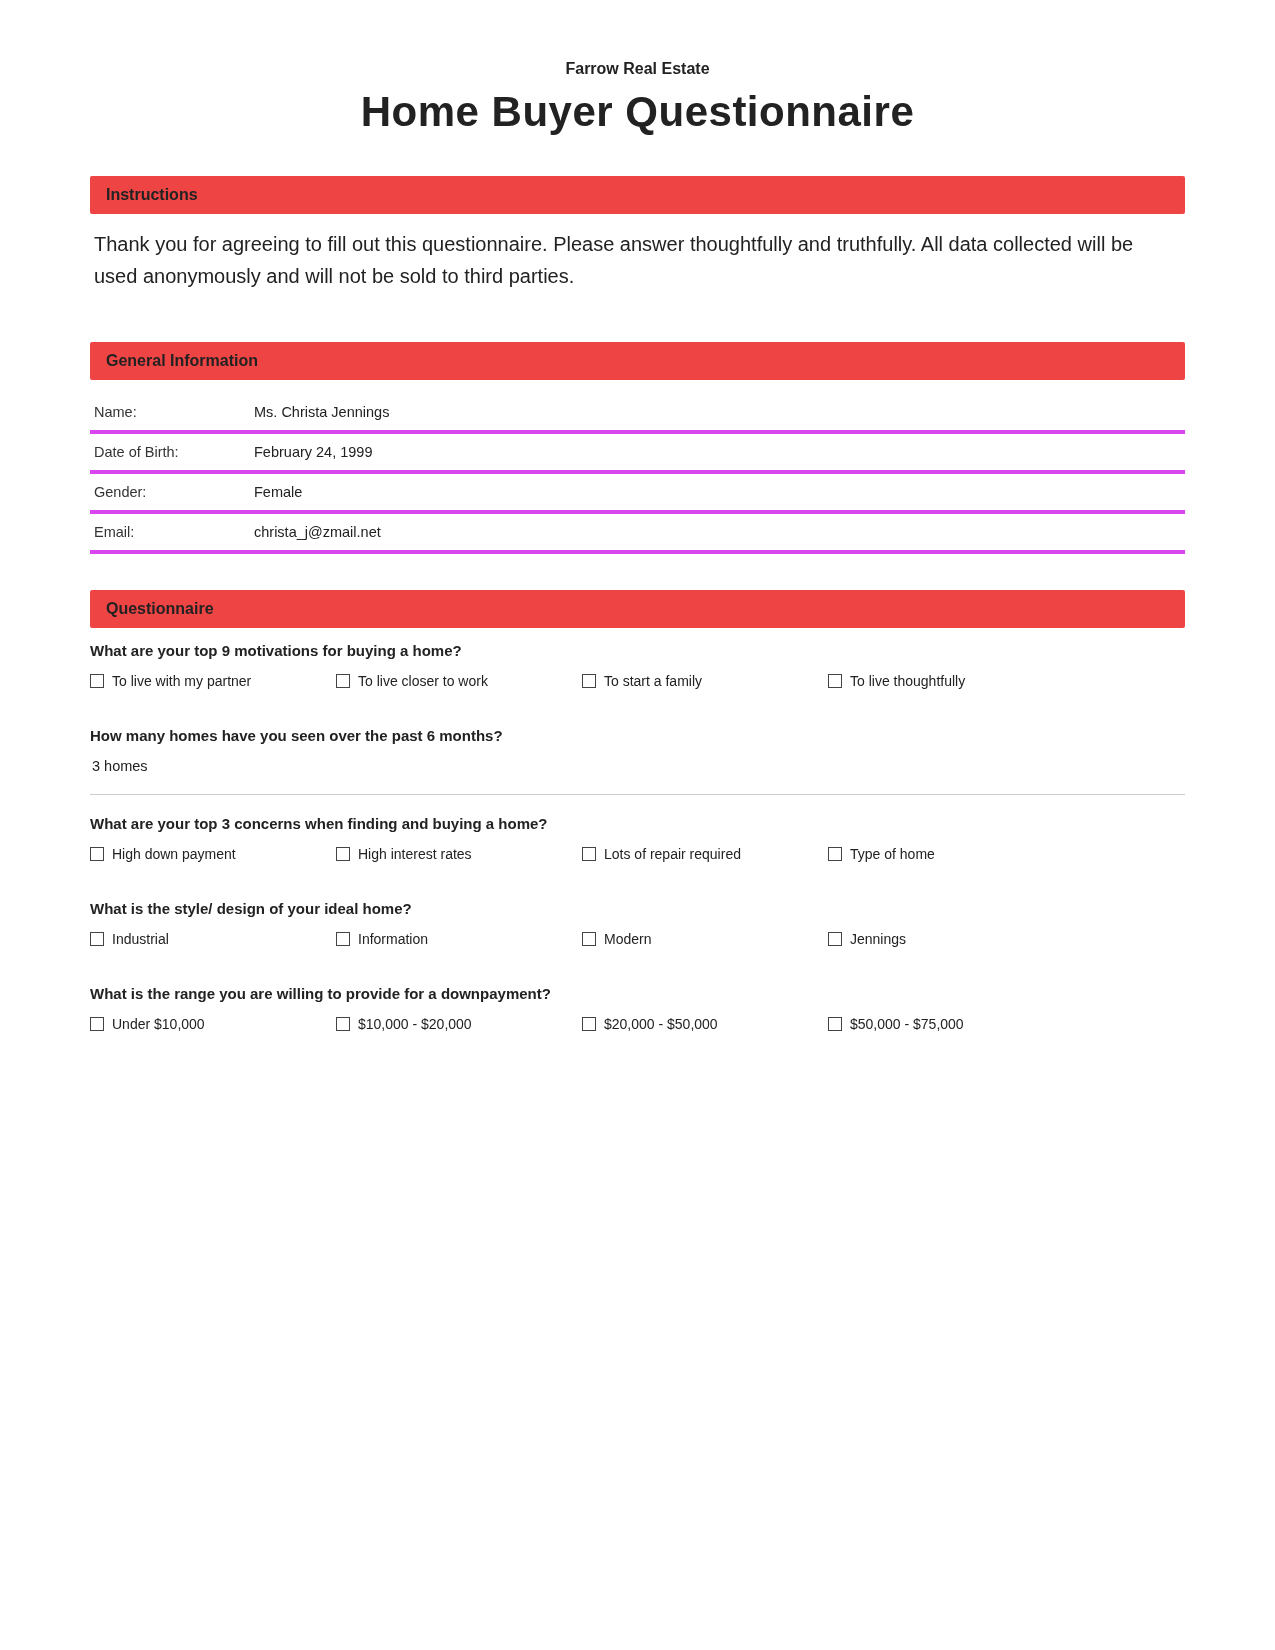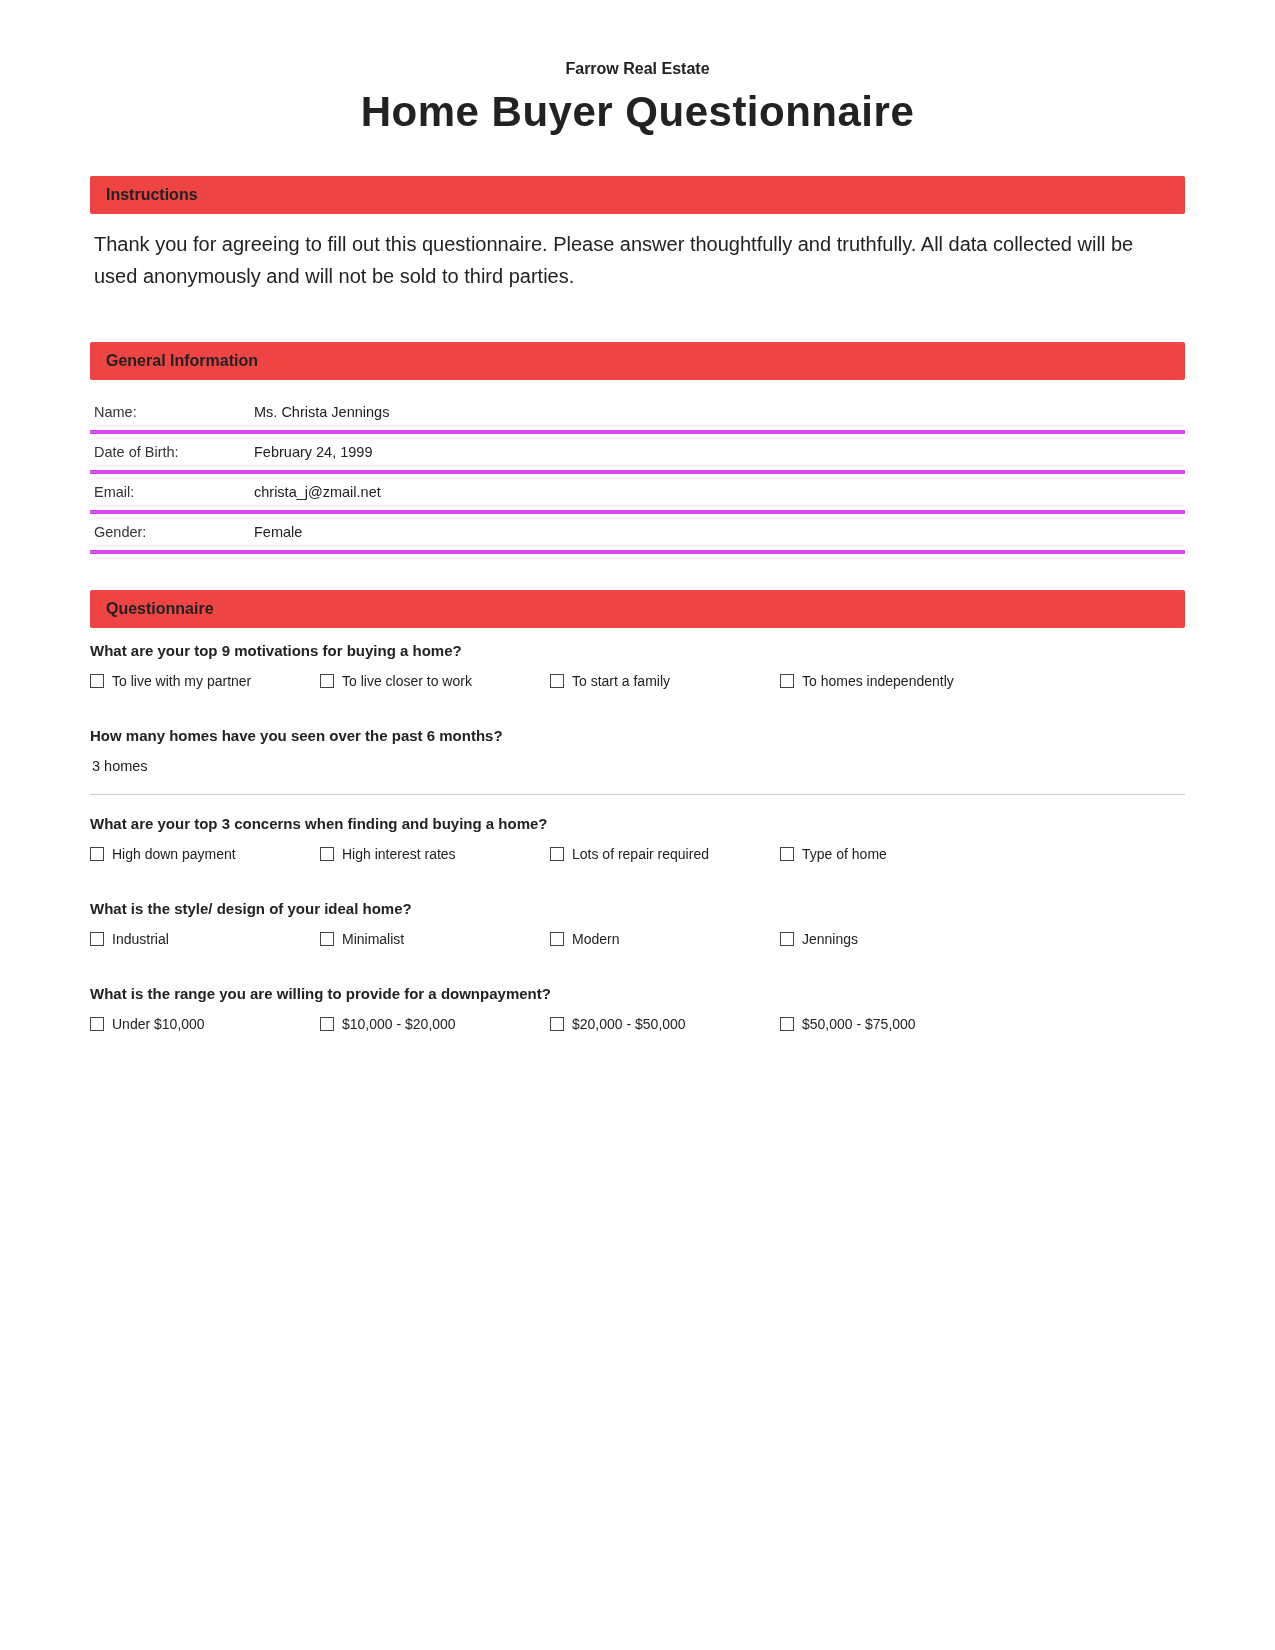--- a/index.html
+++ b/index.html
@@ -87,21 +87,21 @@
 
     .question-text {
       font-weight: bold;
       font-size: 15px;
       margin-bottom: 14px;
     }
 
     .checkbox-row {
       display: flex;
       flex-direction: row;
-      gap: 0;
+      gap: 16px;
       align-items: center;
     }
 
     .checkbox-item {
       display: flex;
       align-items: center;
       font-size: 14px;
       margin-right: 30px;
       min-width: 200px;
     }
@@ -138,27 +138,27 @@
 
   <div class="info-row">
     <span class="info-label">Name:</span>
     <span class="info-value">Ms. Christa Jennings</span>
   </div>
   <div class="info-row">
     <span class="info-label">Date of Birth:</span>
     <span class="info-value">February 24, 1999</span>
   </div>
   <div class="info-row">
+    <span class="info-label">Gender:</span>
+    <span class="info-value">Female</span>
+  </div>
+  <div class="info-row">
     <span class="info-label">Email:</span>
     <span class="info-value">christa_j@zmail.net</span>
   </div>
-  <div class="info-row">
-    <span class="info-label">Gender:</span>
-    <span class="info-value">Female</span>
-  </div>
 </div>
 
 <div class="questionnaire-section">
   <div class="section-header">Questionnaire</div>
 
   <div class="question-block">
     <div class="question-text">What are your top 9 motivations for buying a home?</div>
     <div class="checkbox-row">
       <label class="checkbox-item">
         <span class="checkbox-box"></span>
@@ -167,21 +167,21 @@
       <label class="checkbox-item">
         <span class="checkbox-box"></span>
         <span>To live closer to work</span>
       </label>
       <label class="checkbox-item">
         <span class="checkbox-box"></span>
         <span>To start a family</span>
       </label>
       <label class="checkbox-item">
         <span class="checkbox-box"></span>
-        <span>To homes independently</span>
+        <span>To live thoughtfully</span>
       </label>
     </div>
   </div>
 
   <div class="question-block bordered">
     <div class="question-text">How many homes have you seen over the past 6 months?</div>
     <div class="answer-text">3 homes</div>
   </div>
 
   <div class="question-block">
@@ -208,21 +208,21 @@
 
   <div class="question-block">
     <div class="question-text">What is the style/ design of your ideal home?</div>
     <div class="checkbox-row">
       <label class="checkbox-item">
         <span class="checkbox-box"></span>
         <span>Industrial</span>
       </label>
       <label class="checkbox-item">
         <span class="checkbox-box"></span>
-        <span>Minimalist</span>
+        <span>Information</span>
       </label>
       <label class="checkbox-item">
         <span class="checkbox-box"></span>
         <span>Modern</span>
       </label>
       <label class="checkbox-item">
         <span class="checkbox-box"></span>
         <span>Jennings</span>
       </label>
     </div>

